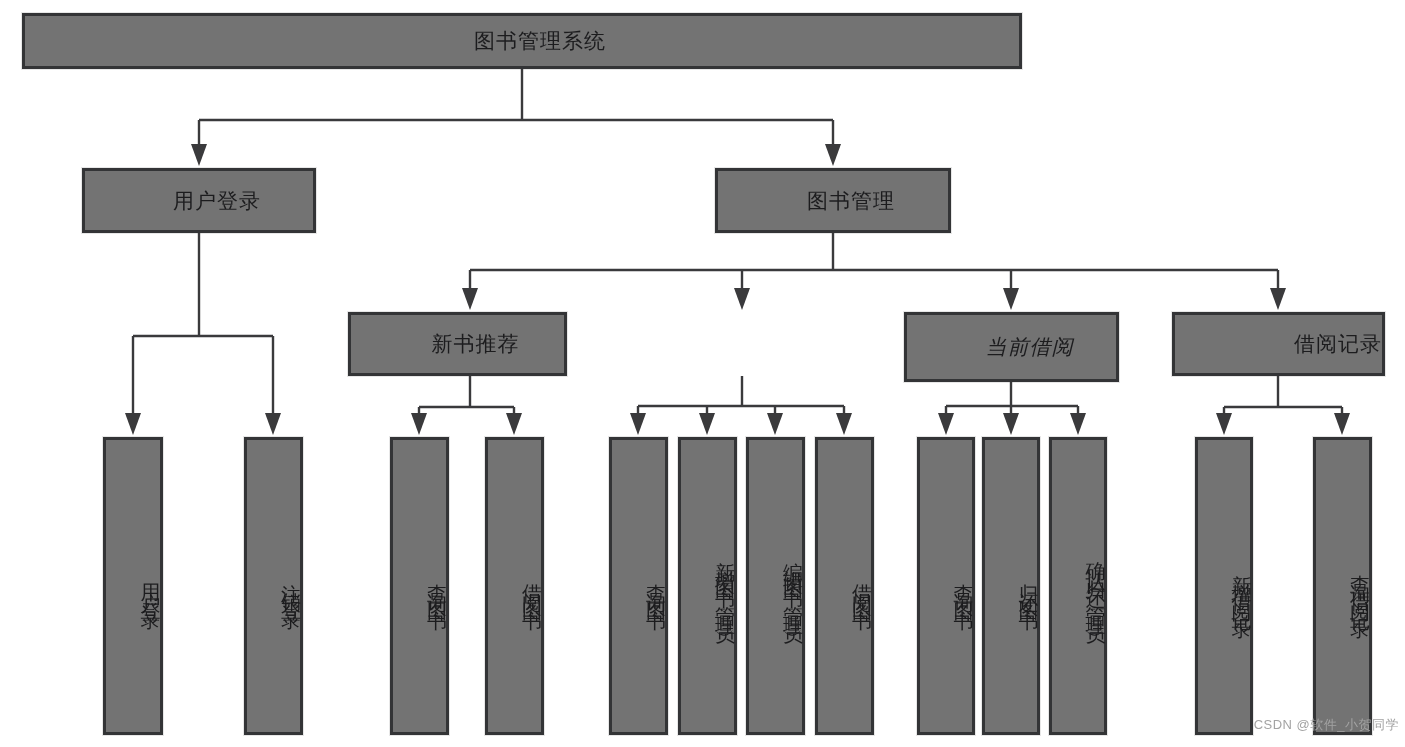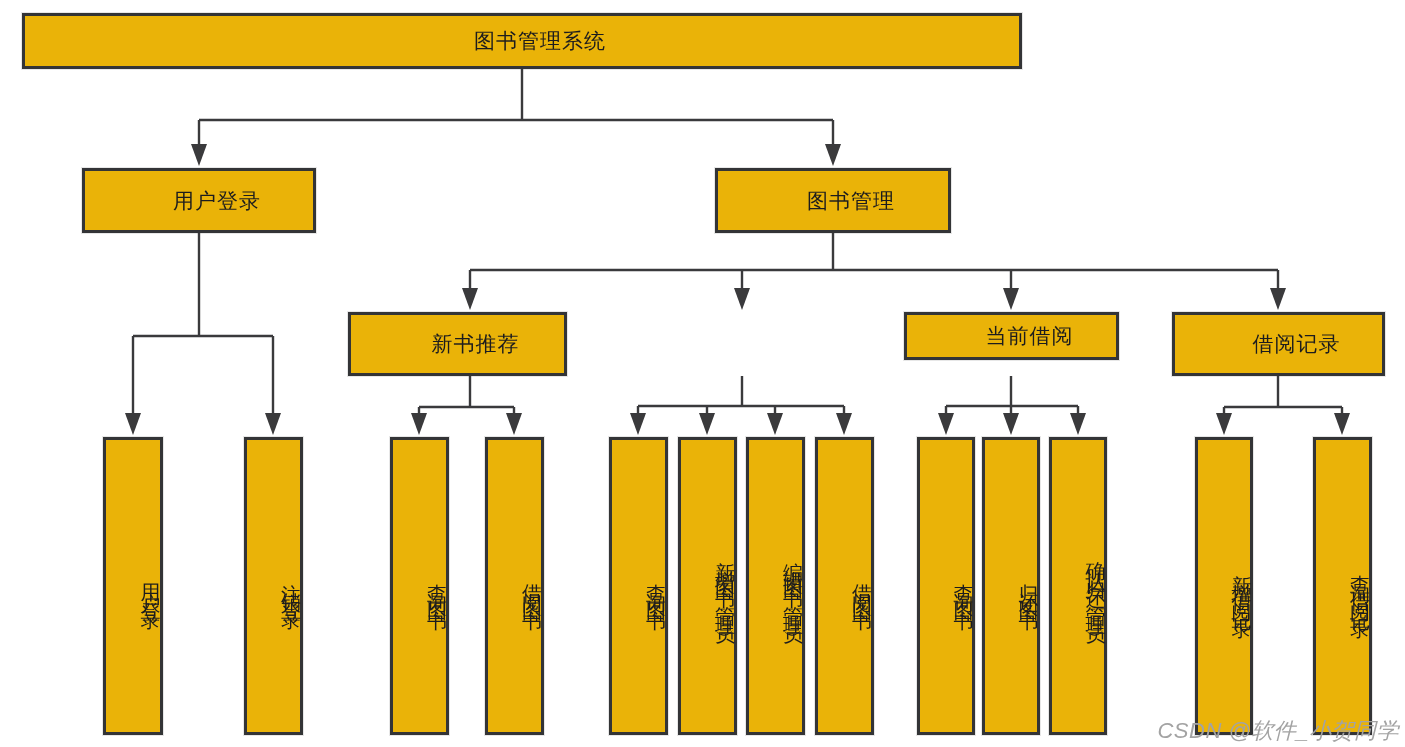--- a/index.html
+++ b/index.html
@@ -8,21 +8,21 @@
     width:1405px;height:747px;
     background:#ffffff;
     font-family:"Liberation Sans","DejaVu Sans",sans-serif;
     overflow:hidden;
   }
   svg.connectors{position:absolute;left:0;top:0;z-index:1;}
   .node{
     position:absolute;
     box-sizing:border-box;
     border:3px solid #333436;
-    background:#eab308;
+    background:#737373;
     display:flex;align-items:center;justify-content:center;
     color:#1c1c1e;
     z-index:2;
     box-shadow:0 0 0 1px rgba(60,60,60,0.12);
     padding-left:36px;
   }
   .node .hlabel{
     font-size:21px;
     letter-spacing:1px;
     white-space:nowrap;
@@ -31,26 +31,25 @@
     writing-mode:vertical-rl;
     text-orientation:mixed;
     font-size:20px;
     letter-spacing:9px;
     line-height:1;
     white-space:nowrap;
   }
   .watermark{
     position:absolute;
     right:6px;top:716px;
-    font-size:22px;
+    font-size:13px;
     color:#a3a3a3;
     letter-spacing:0.5px;
     z-index:3;
     white-space:nowrap;
-    font-style:italic;
   }
 </style>
 </head>
 <body>
 
 <div class="stage">
 
   <svg class="connectors" width="1405" height="747" viewBox="0 0 1405 747">
     <g stroke="#3a3a3c" stroke-width="2.4" fill="none">
 
@@ -131,24 +130,24 @@
   <div class="node" style="left:82px;top:168px;width:234px;height:65px;">
     <span class="hlabel">用户登录</span>
   </div>
   <div class="node" style="left:715px;top:168px;width:236px;height:65px;align-items:center;">
     <span class="hlabel">图书管理</span>
   </div>
 
   <div class="node" style="left:348px;top:312px;width:219px;height:64px;">
     <span class="hlabel">新书推荐</span>
   </div>
-  <div class="node" style="left:904px;top:312px;width:215px;height:48px;">
+  <div class="node" style="left:904px;top:312px;width:215px;height:70px;font-style:italic;">
     <span class="hlabel">当前借阅</span>
   </div>
-  <div class="node" style="left:1172px;top:312px;width:213px;height:64px;">
+  <div class="node" style="left:1172px;top:312px;width:213px;height:64px;justify-content:flex-end;">
     <span class="hlabel">借阅记录</span>
   </div>
 
   <div class="node leaf" style="left:103px;top:437px;width:60px;height:298px;">
     <span class="vlabel">用户登录</span>
   </div>
   <div class="node leaf" style="left:244px;top:437px;width:59px;height:298px;">
     <span class="vlabel">注销登录</span>
   </div>
 

